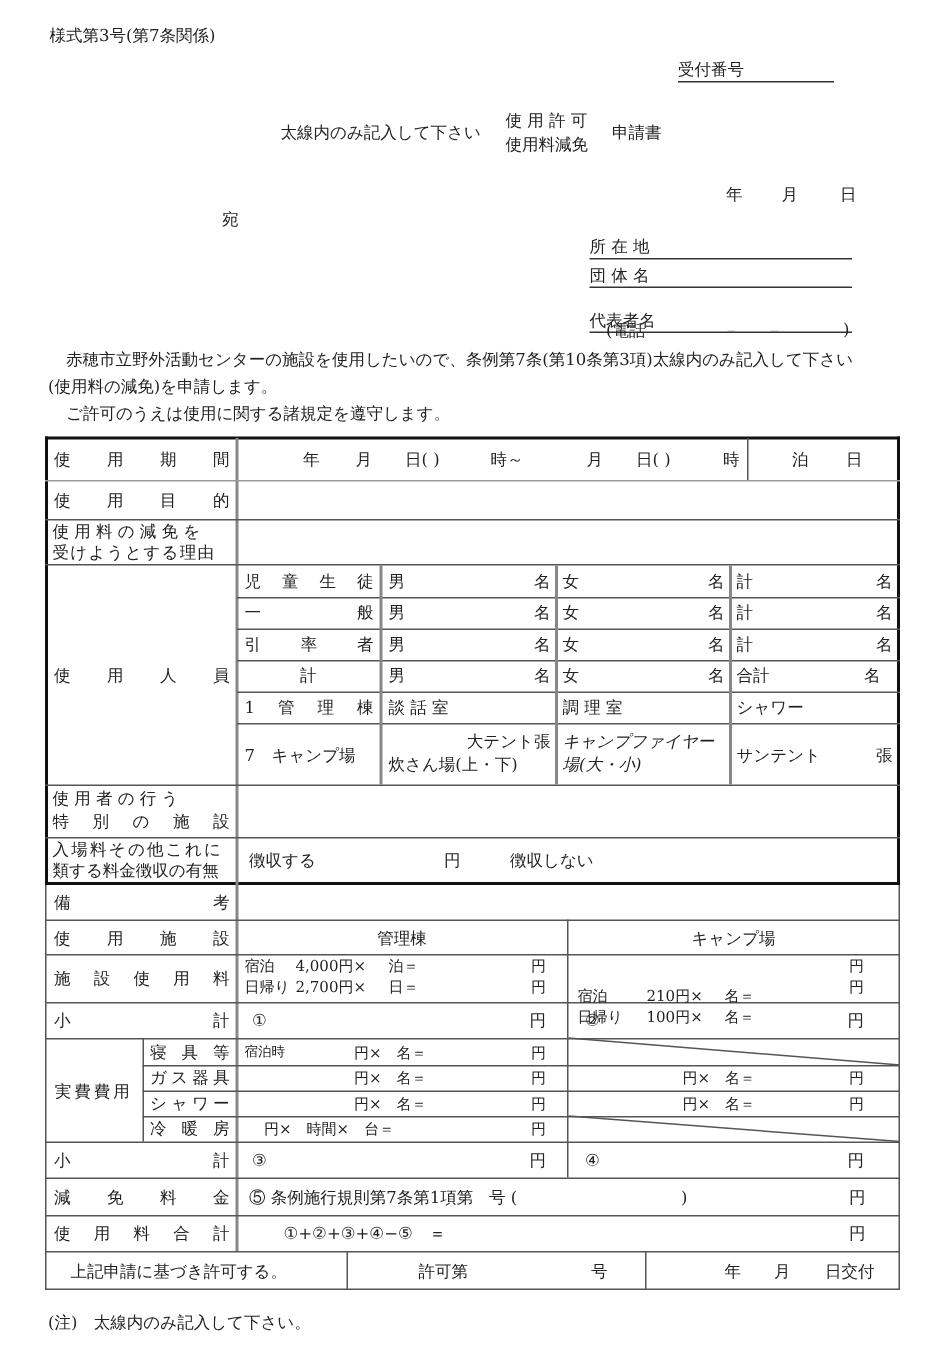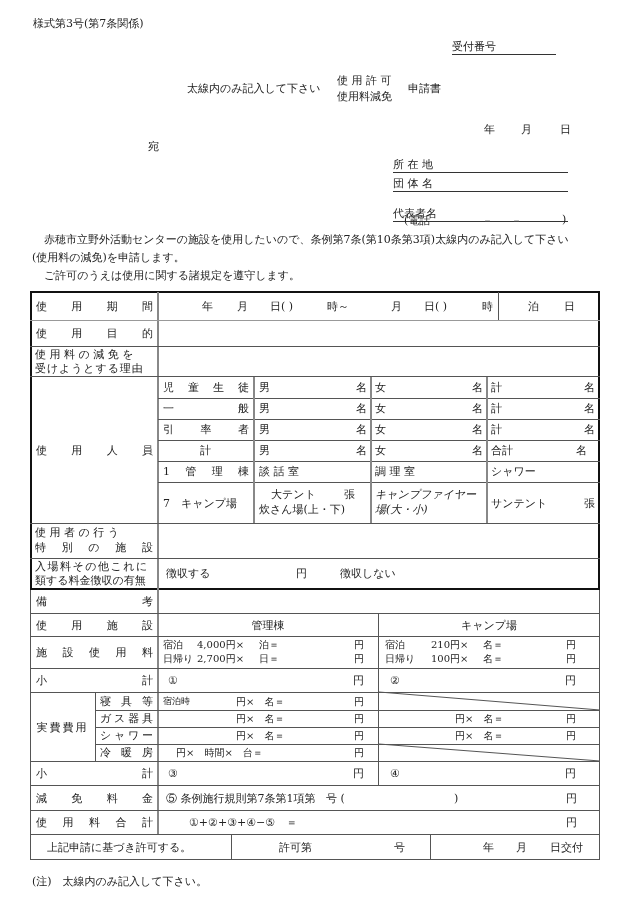--- a/index.html
+++ b/index.html
@@ -211,21 +211,21 @@
     <span>管</span>
     <span>理</span>
     <span>棟</span>
 </div>
 <div class="cell" style="left:259px;top:461px;height:21px;">談 話 室</div>
 <div class="cell" style="left:375px;top:461px;height:21px;">調 理 室</div>
 <div class="cell" style="left:491px;top:461px;height:21px;">シャワー</div>
 
 <div class="cell" style="left:163px;top:483px;height:40px;">7　キャンプ場</div>
 <div class="abs" style="left:259px;top:487px;width:108px;line-height:15px;">
-  <div style="display:flex;justify-content:center;gap:28px;">
+  <div style="display:flex;justify-content:flex-end;">
       <span>大テント</span>
       <span>張</span>
     </div>
   <div>炊さん場(上・下)</div>
 </div>
 <div class="abs" style="left:375px;top:487px;line-height:15px;font-style:italic;">
   <div>キャンプファイヤー</div>
   <div>場(大・小)</div>
 </div>
 <div class="lbl" style="left:491px;top:483px;width:104px;height:40px;">
@@ -277,21 +277,21 @@
 </div>
 <div class="abs small" style="left:163px;top:638px;line-height:14px;">
   <div><span style="display:inline-block;width:34px;">宿泊</span><span style="display:inline-block;width:62px;">4,000円×</span><span>泊＝</span></div>
   <div><span style="display:inline-block;width:34px;">日帰り</span><span style="display:inline-block;width:62px;">2,700円×</span><span>日＝</span></div>
 </div>
 <div class="abs small" style="left:354px;top:638px;line-height:14px;">
   <div>円</div>
   <div>円</div>
 </div>
 <div class="abs small" style="left:385px;top:638px;line-height:14px;">
-  <div><span style="display:inline-block;width:46px;">宿泊</span><span style="display:inline-block;width:52px;">210円×</span><span>名＝</span></div>
+  <div><span style="display:inline-block;width:46px;">宿泊</span><span style="display:inline-block;width:52px;margin-top:20px;">210円×</span><span>名＝</span></div>
   <div><span style="display:inline-block;width:46px;">日帰り</span><span style="display:inline-block;width:52px;">100円×</span><span>名＝</span></div>
 </div>
 <div class="abs small" style="left:566px;top:638px;line-height:14px;">
   <div>円</div>
   <div>円</div>
 </div>
 
 <div class="lbl" style="left:36px;top:669px;width:117px;height:23px;">
   <span>小</span>
     <span>計</span>

